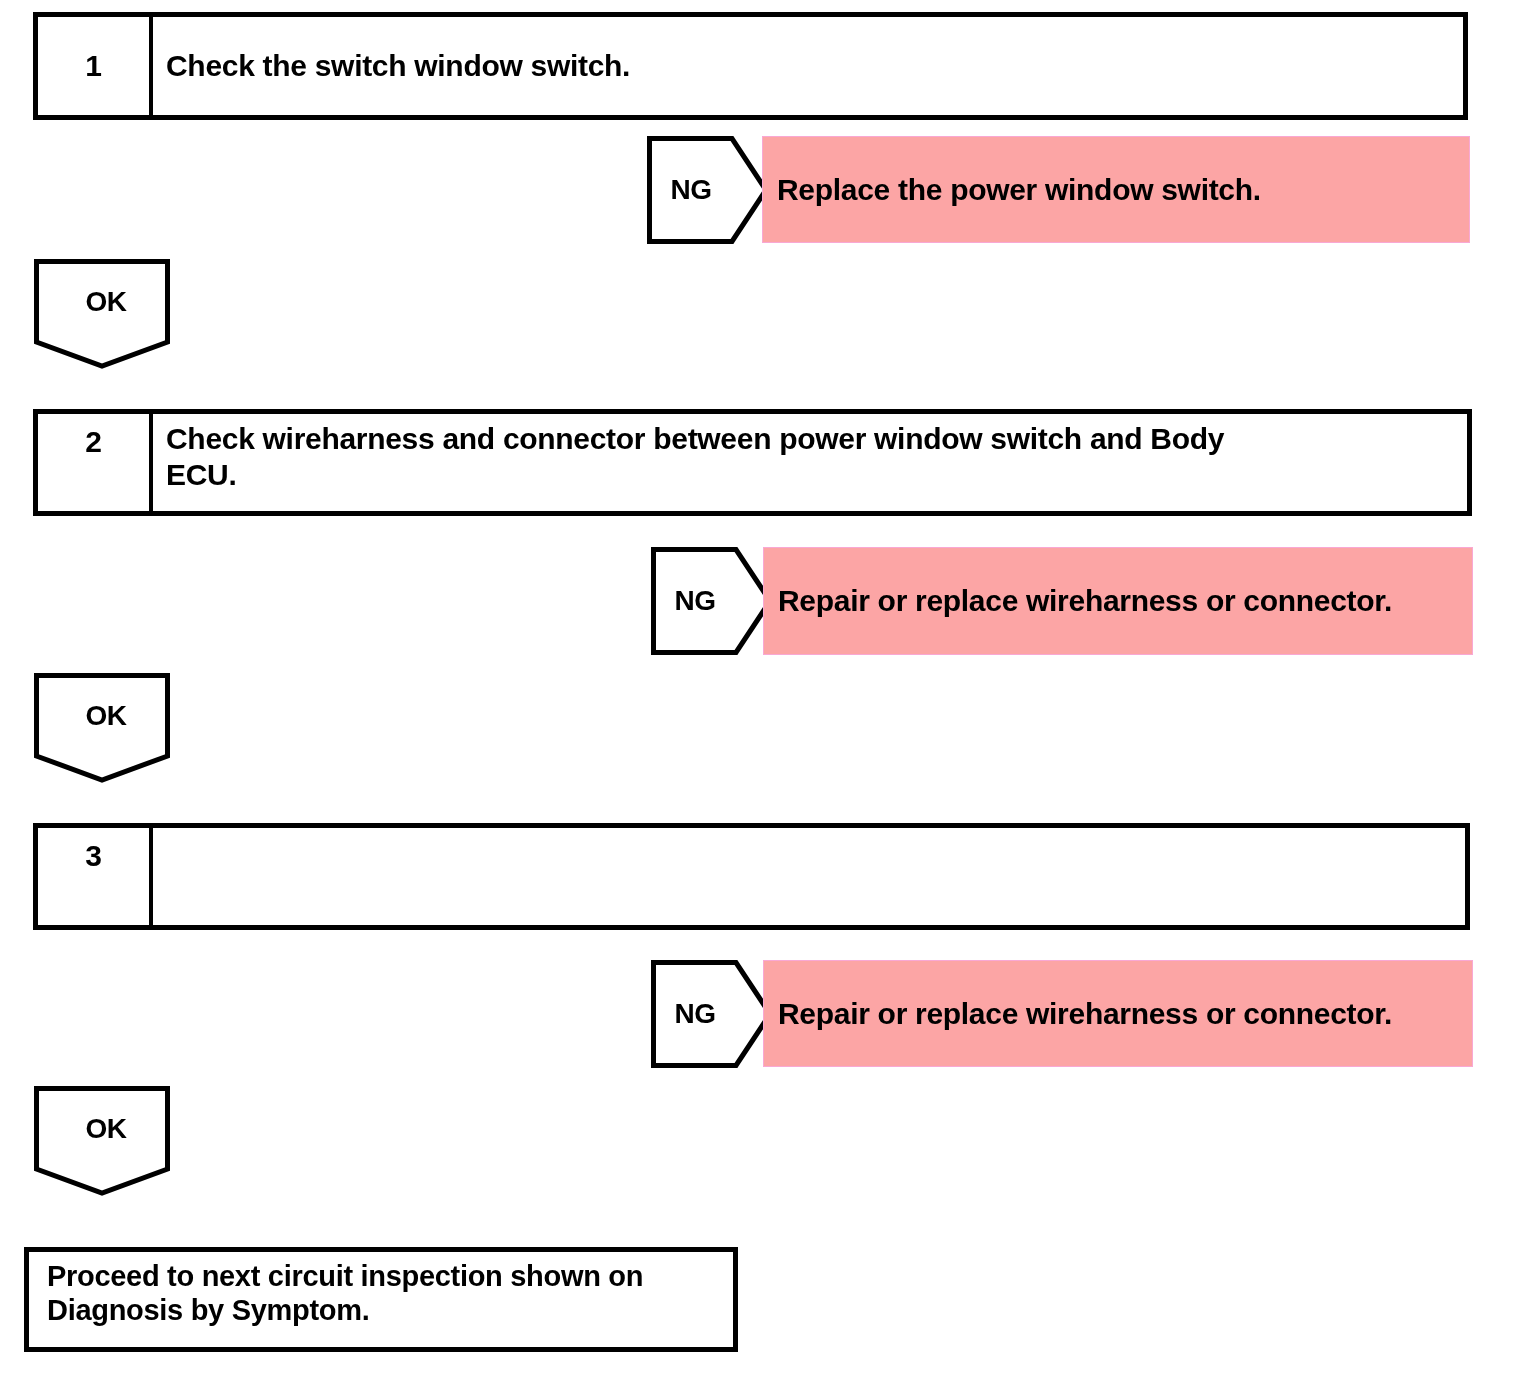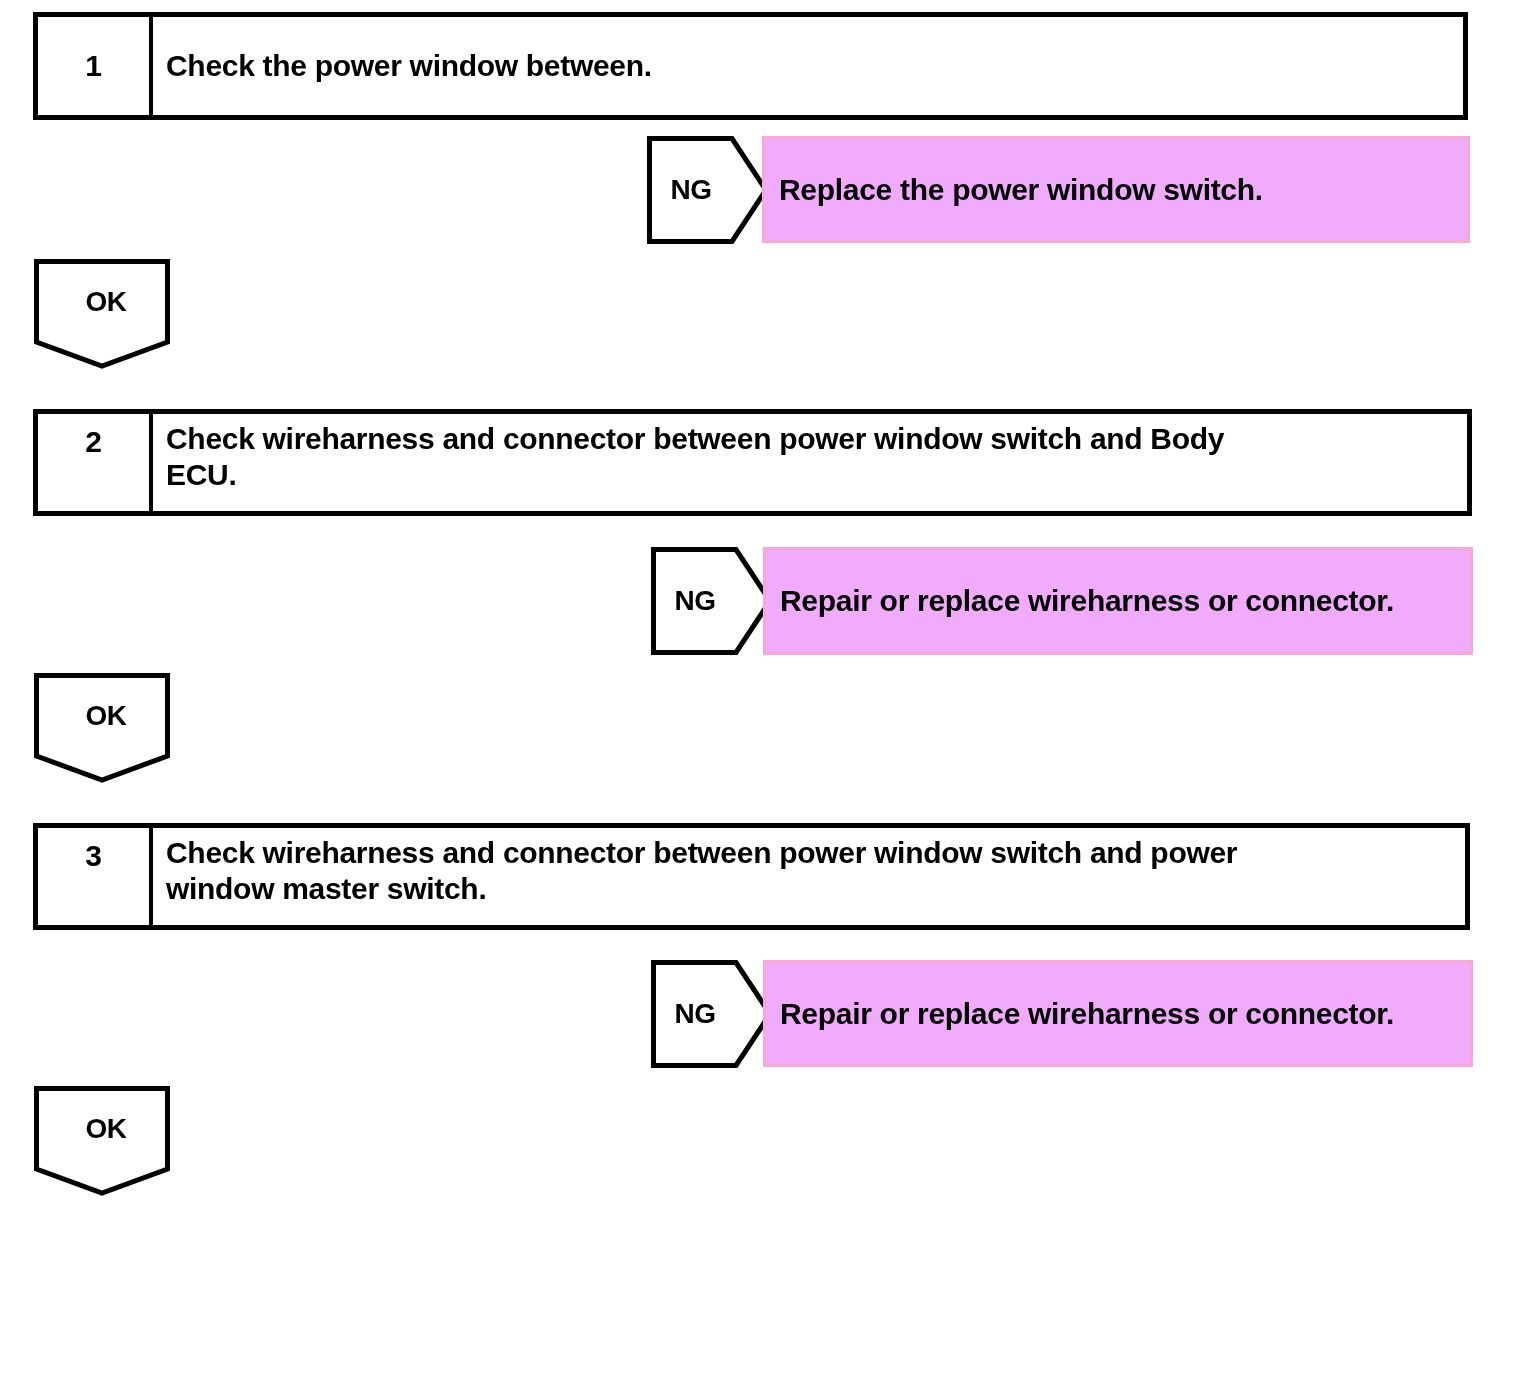--- a/index.html
+++ b/index.html
@@ -51,22 +51,22 @@
   .ng-group { width: 122px; height: 108px; margin-left: 16px; }
   .ng-label {
     position: absolute;
     left: 0; top: 0;
     width: 88px; height: 108px;
     display: flex; justify-content: center; align-items: center;
     font-size: 28px;
     letter-spacing: -0.5px;
   }
   .result-box {
-    border: 3px solid #f9a8d4;
-    background: #f0abfc;
+    border: 1px solid #f9a8d4;
+    background: #fca5a5;
     display: flex;
     align-items: center;
     padding-left: 14px;
     font-size: 30px;
     letter-spacing: -0.3px;
   }
 
   
   .ok-group { width: 136px; height: 110px; }
   .ok-label {
@@ -93,21 +93,21 @@
 </style>
 </head>
 <body>
 
 <div class="canvas">
 
   <div class="abs step-box" style="left:33px; top:12px; width:1435px; height:108px;">
     <div class="num-cell">
       <span>1</span>
     </div>
-    <div class="step-text">Check the power window between.</div>
+    <div class="step-text">Check the switch window switch.</div>
   </div>
 
   <div class="abs ng-group" style="left:631px; top:136px;">
     <svg width="122" height="108" viewBox="0 0 122 108">
       <polygon points="2.5,2.5 85,2.5 119,54 85,105.5 2.5,105.5" fill="#ffffff" stroke="#000000" stroke-width="5"></polygon>
     </svg>
     <div class="ng-label">NG</div>
   </div>
   <div class="abs result-box" style="left:762px; top:136px; width:708px; height:107px;">
     <span>Replace the power window switch.</span>
@@ -142,35 +142,35 @@
     <svg width="136" height="110" viewBox="0 0 136 110">
       <polygon points="2.5,2.5 133.5,2.5 133.5,83 68,107 2.5,83" fill="#ffffff" stroke="#000000" stroke-width="5"></polygon>
     </svg>
     <div class="ok-label">OK</div>
   </div>
 
   <div class="abs step-box top-align" style="left:33px; top:823px; width:1437px; height:107px;">
     <div class="num-cell">
       <span>3</span>
     </div>
-    <div class="step-text">Check wireharness and connector between power window switch and power
-window master switch.</div>
   </div>
 
   <div class="abs ng-group" style="left:635px; top:960px;">
     <svg width="122" height="108" viewBox="0 0 122 108">
       <polygon points="2.5,2.5 85,2.5 119,54 85,105.5 2.5,105.5" fill="#ffffff" stroke="#000000" stroke-width="5"></polygon>
     </svg>
     <div class="ng-label">NG</div>
   </div>
   <div class="abs result-box" style="left:763px; top:960px; width:710px; height:107px;">
     <span>Repair or replace wireharness or connector.</span>
   </div>
 
   <div class="abs ok-group" style="left:34px; top:1086px;">
     <svg width="136" height="110" viewBox="0 0 136 110">
       <polygon points="2.5,2.5 133.5,2.5 133.5,83 68,107 2.5,83" fill="#ffffff" stroke="#000000" stroke-width="5"></polygon>
     </svg>
     <div class="ok-label">OK</div>
   </div>
 
+  <div class="abs end-box" style="left:24px; top:1247px; width:714px; height:105px;">Proceed to next circuit inspection shown on
+Diagnosis by Symptom.</div>
 
 </div>
 
 </body></html>

